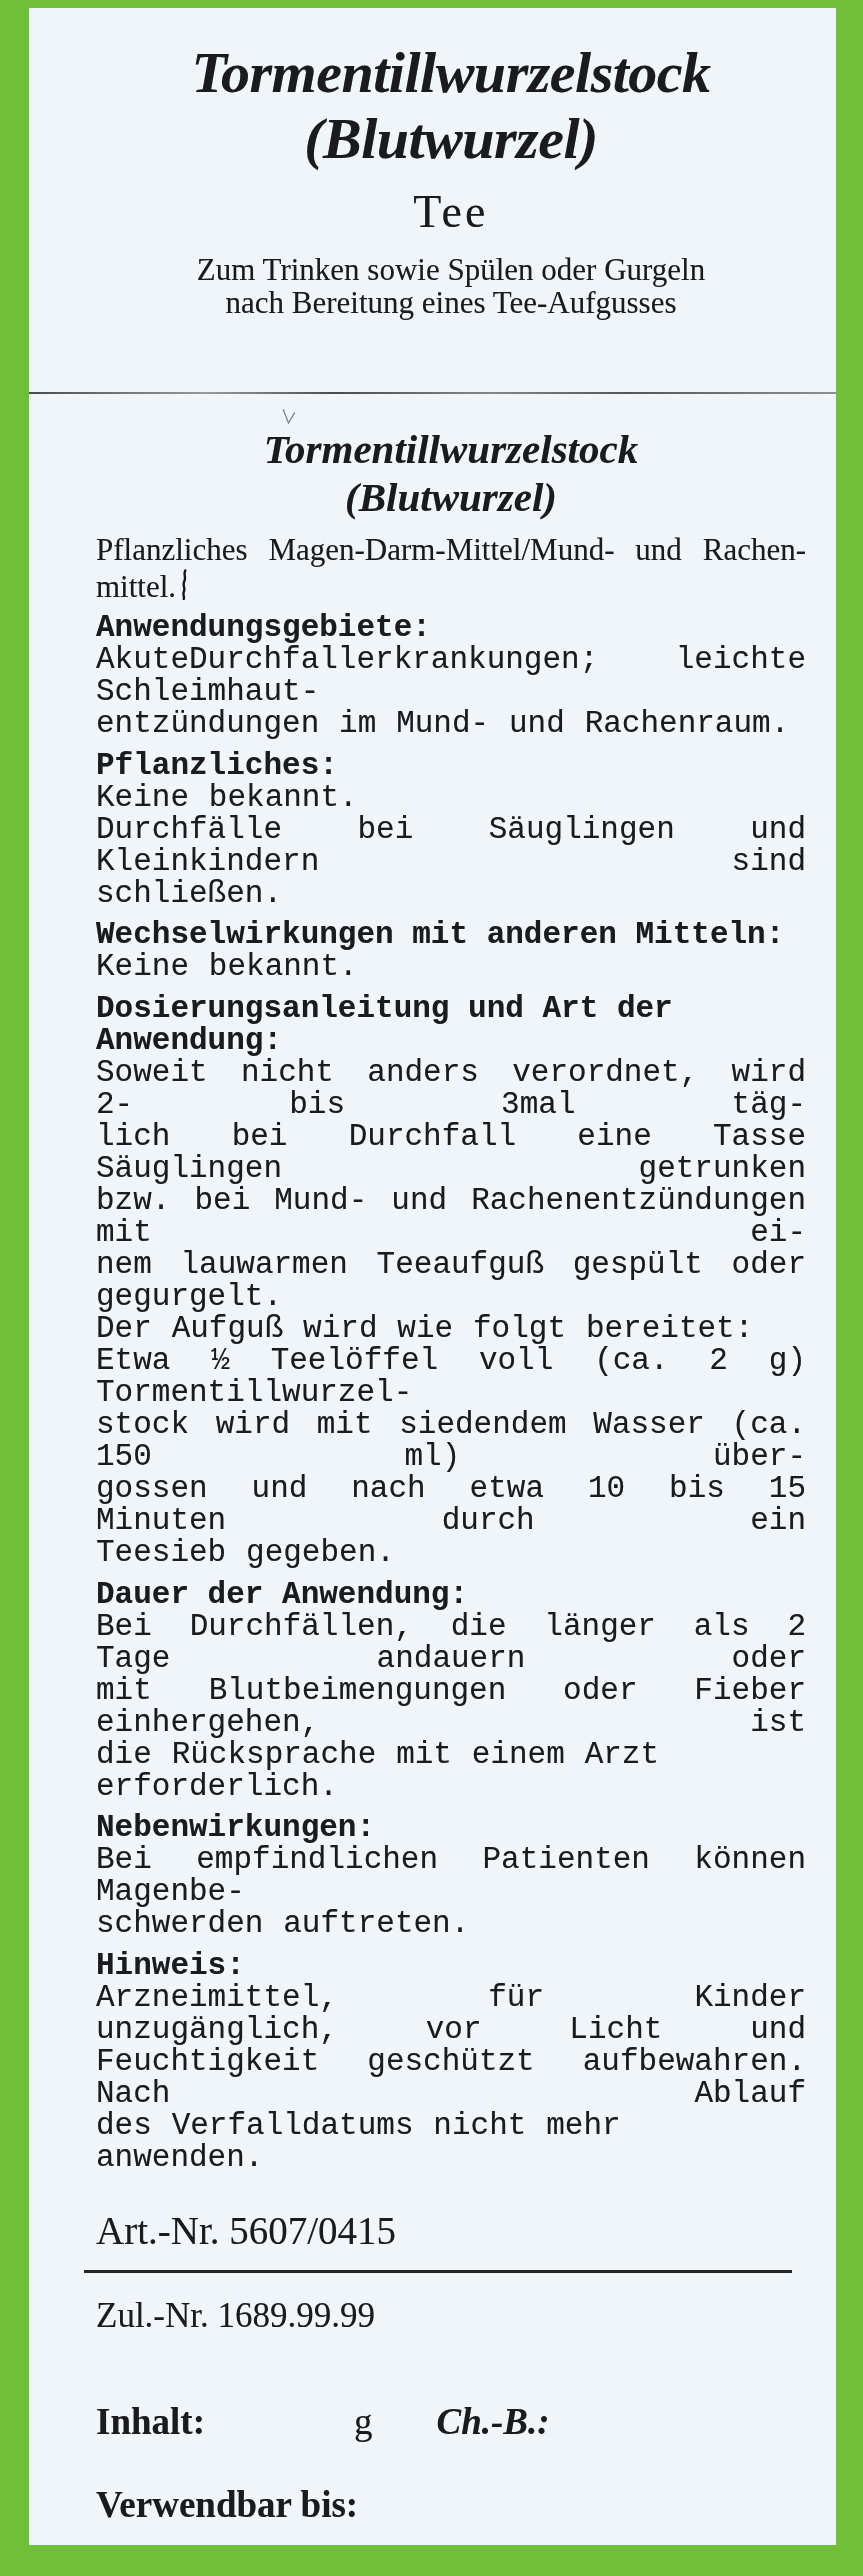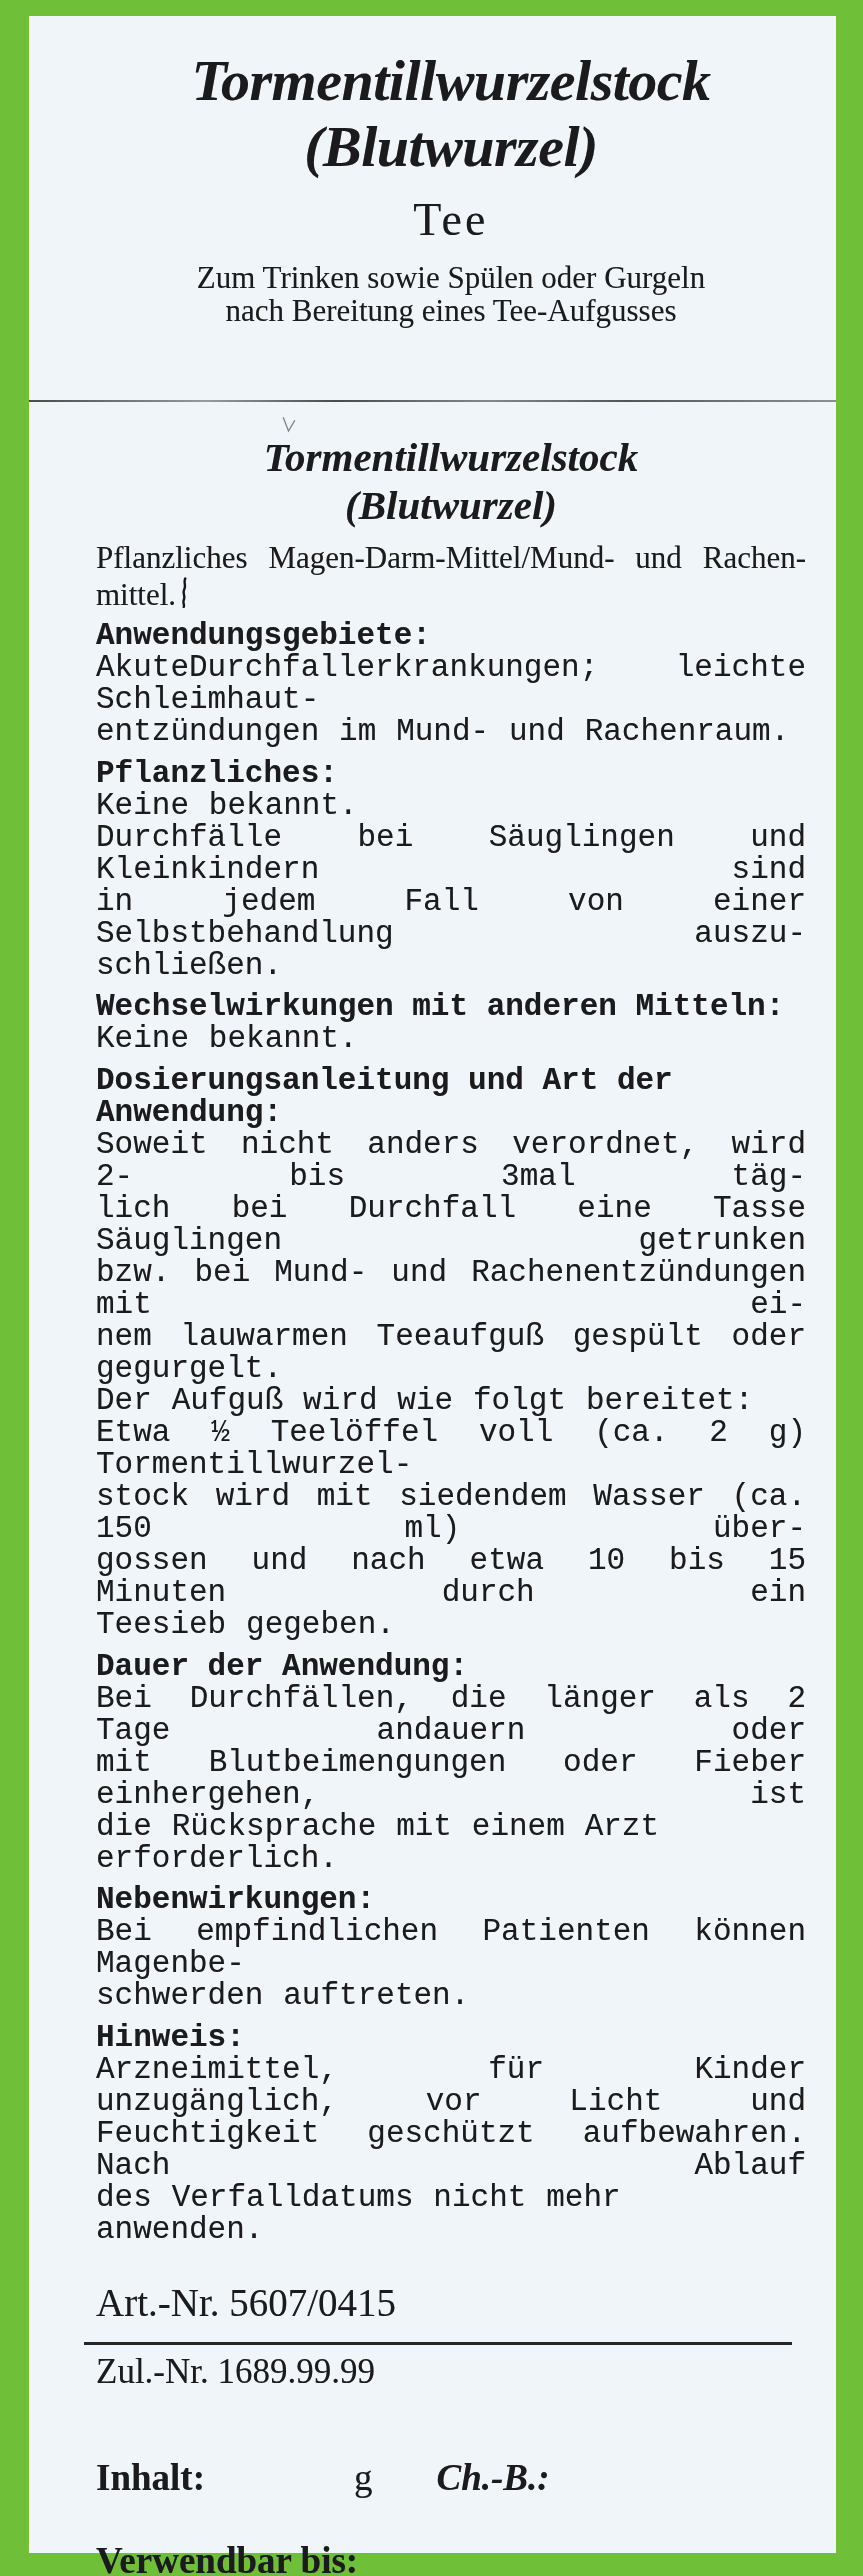--- a/index.html
+++ b/index.html
@@ -11,21 +11,21 @@
     height: 2576px;
     position: relative;
     background: #6fbf39;
     font-family: "Liberation Serif", "DejaVu Serif", serif;
     color: #1b1b1d;
     overflow: hidden;
   }
   .paper {
     position: absolute;
     left: 29px;
-    top: 16px;
+    top: 8px;
     width: 807px;
     height: 2537px;
     background: #eff5f9;
     box-sizing: border-box;
     padding: 32px 30px 0 67px;
     text-shadow: 0 0 0.5px rgba(27,27,29,.35);
   }
   
   .hdr { text-align: center; }
   .hdr-title {
@@ -99,21 +99,21 @@
   }
   
   .artnr { margin-top: 40px; font-size: 39px; line-height: 34px; }
   .rule-mid {
     margin-top: 22.4px;
     margin-left: -11.7px;
     width: 708px;
     height: 3.2px;
     background: #262626;
   }
-  .zul { margin-top: 8px; font-size: 35px; line-height: 38px; }
+  .zul { margin-top: 24px; font-size: 35px; line-height: 38px; }
   .fillrow {
     margin-top: 65px;
     display: flex;
     align-items: baseline;
     font-size: 37px;
     line-height: 43px;
     font-weight: bold;
   }
   .fillrow .unit { font-weight: normal; margin-left: 149px; }
   .fillrow .chb { margin-left: 64px; font-style: italic; }
@@ -163,21 +163,20 @@
   <div class="sec">
     <div class="sh">Anwendungsgebiete:</div>
     <div class="ln jl">AkuteDurchfallerkrankungen; leichte Schleimhaut-</div>
     <div class="ln">entzündungen im Mund- und Rachenraum.</div>
   </div>
 
   <div class="sec">
     <div class="sh">Pflanzliches:</div>
     <div class="ln">Keine bekannt.</div>
     <div class="ln jl">Durchfälle bei Säuglingen und Kleinkindern sind</div>
-    <div class="ln jl">in jedem Fall von einer Selbstbehandlung auszu-</div>
     <div class="ln">schließen.</div>
   </div>
 
   <div class="sec">
     <div class="sh">Wechselwirkungen mit anderen Mitteln:</div>
     <div class="ln">Keine bekannt.</div>
   </div>
 
   <div class="sec">
     <div class="sh">Dosierungsanleitung und Art der Anwendung:</div>

